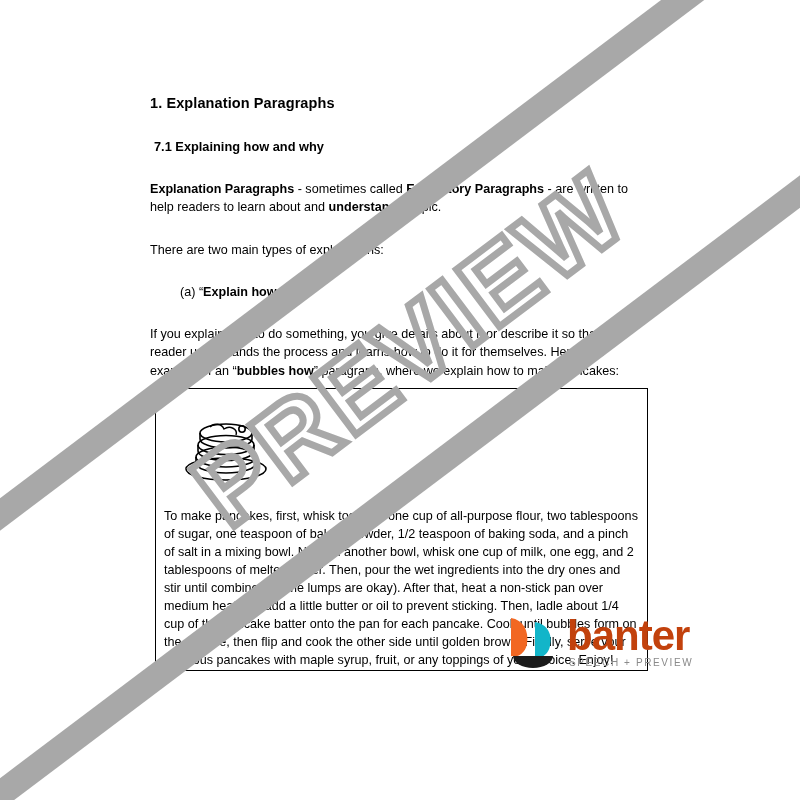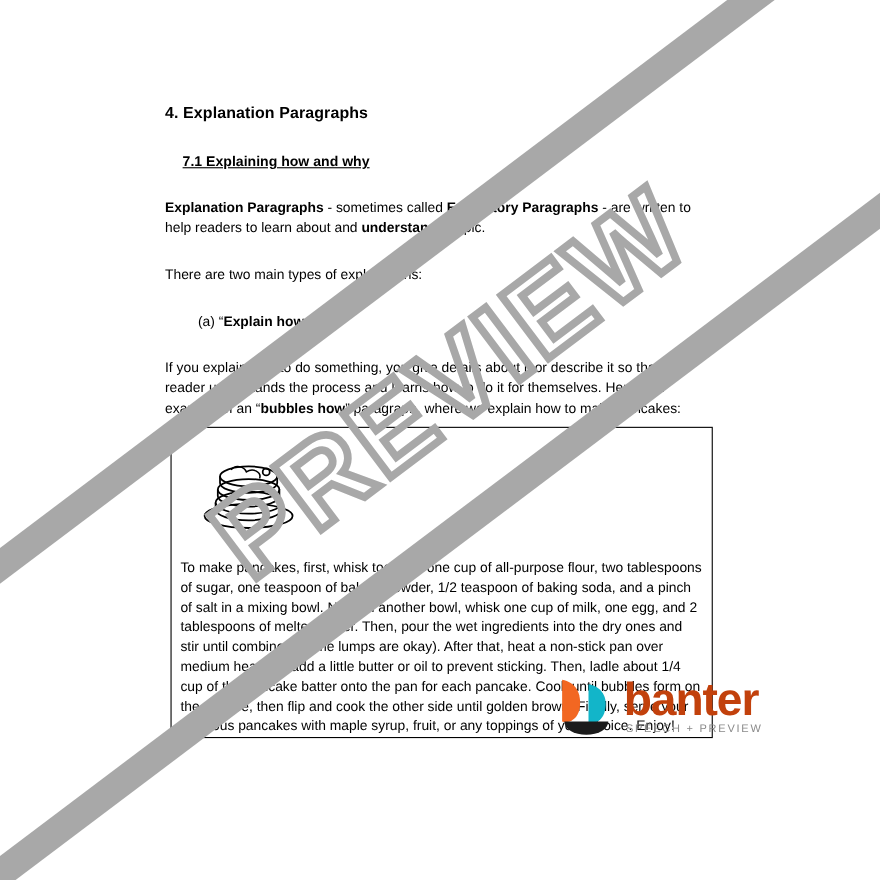--- a/index.html
+++ b/index.html
@@ -24,22 +24,21 @@
   }
   .h1 {
     font-size: 14.5px;
     font-weight: bold;
     margin: 0 0 28px 0;
     letter-spacing: 0.1px;
   }
   .h2 {
     font-size: 12.8px;
     font-weight: bold;
-    margin: 0 0 26px 16px;
-    text-decoration: underline;
+    margin: 0 0 26px 4px;
   }
   .para {
     font-size: 12.6px;
     line-height: 1.45;
     margin: 0 0 24px 0;
   }
   .para b { font-weight: bold; text-align: center; }
   .para i { font-style: italic; }
   .indent {
     margin-left: 30px;
@@ -141,21 +140,21 @@
     color: #8a8a8a;
     font-family: "Liberation Sans", sans-serif;
   }
 </style>
 </head>
 <body>
 
 <div id="page">
 
   <div class="doc">
-    <div class="h1">4. Explanation Paragraphs</div>
+    <div class="h1">1. Explanation Paragraphs</div>
     <div class="h2">7.1 Explaining how and why</div>
 
     <p class="para">
       <b>Explanation Paragraphs</b><span> - sometimes called </span><b>Expository Paragraphs</b><span> - are written to help readers to learn about and </span><b>understand</b><span> a topic.</span>
     </p>
 
     <p class="para">There are two main types of explanations:</p>
 
     <p class="para indent">
       <span>(a) “</span><b>Explain how…</b><span>”:</span>

